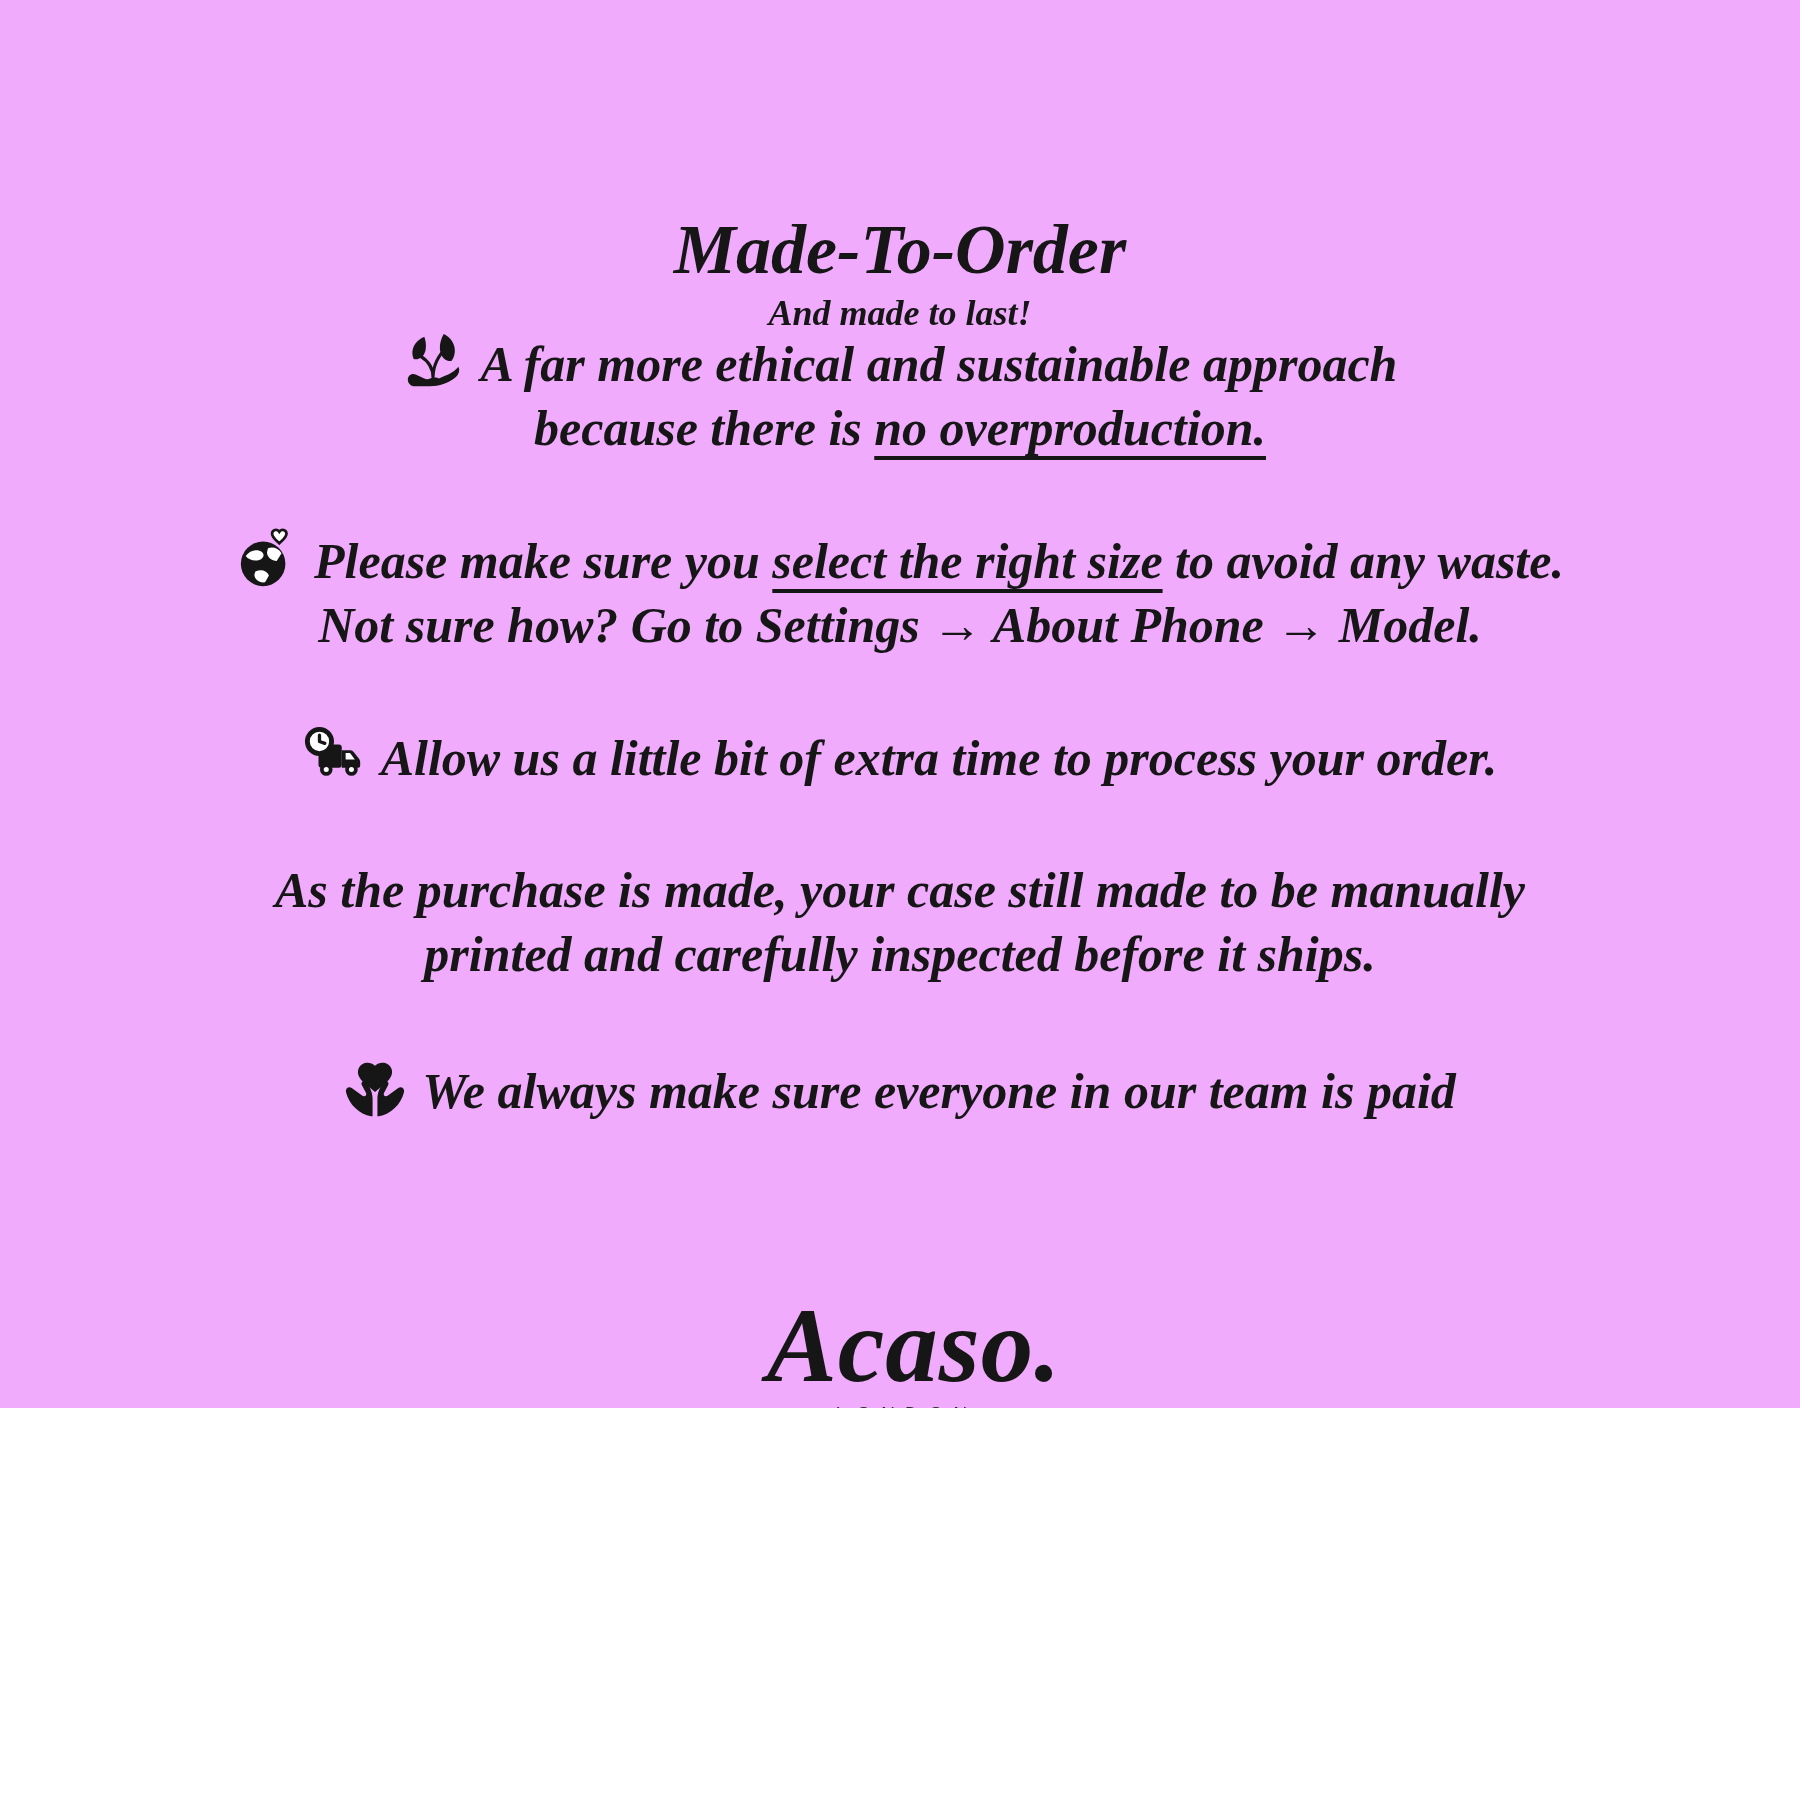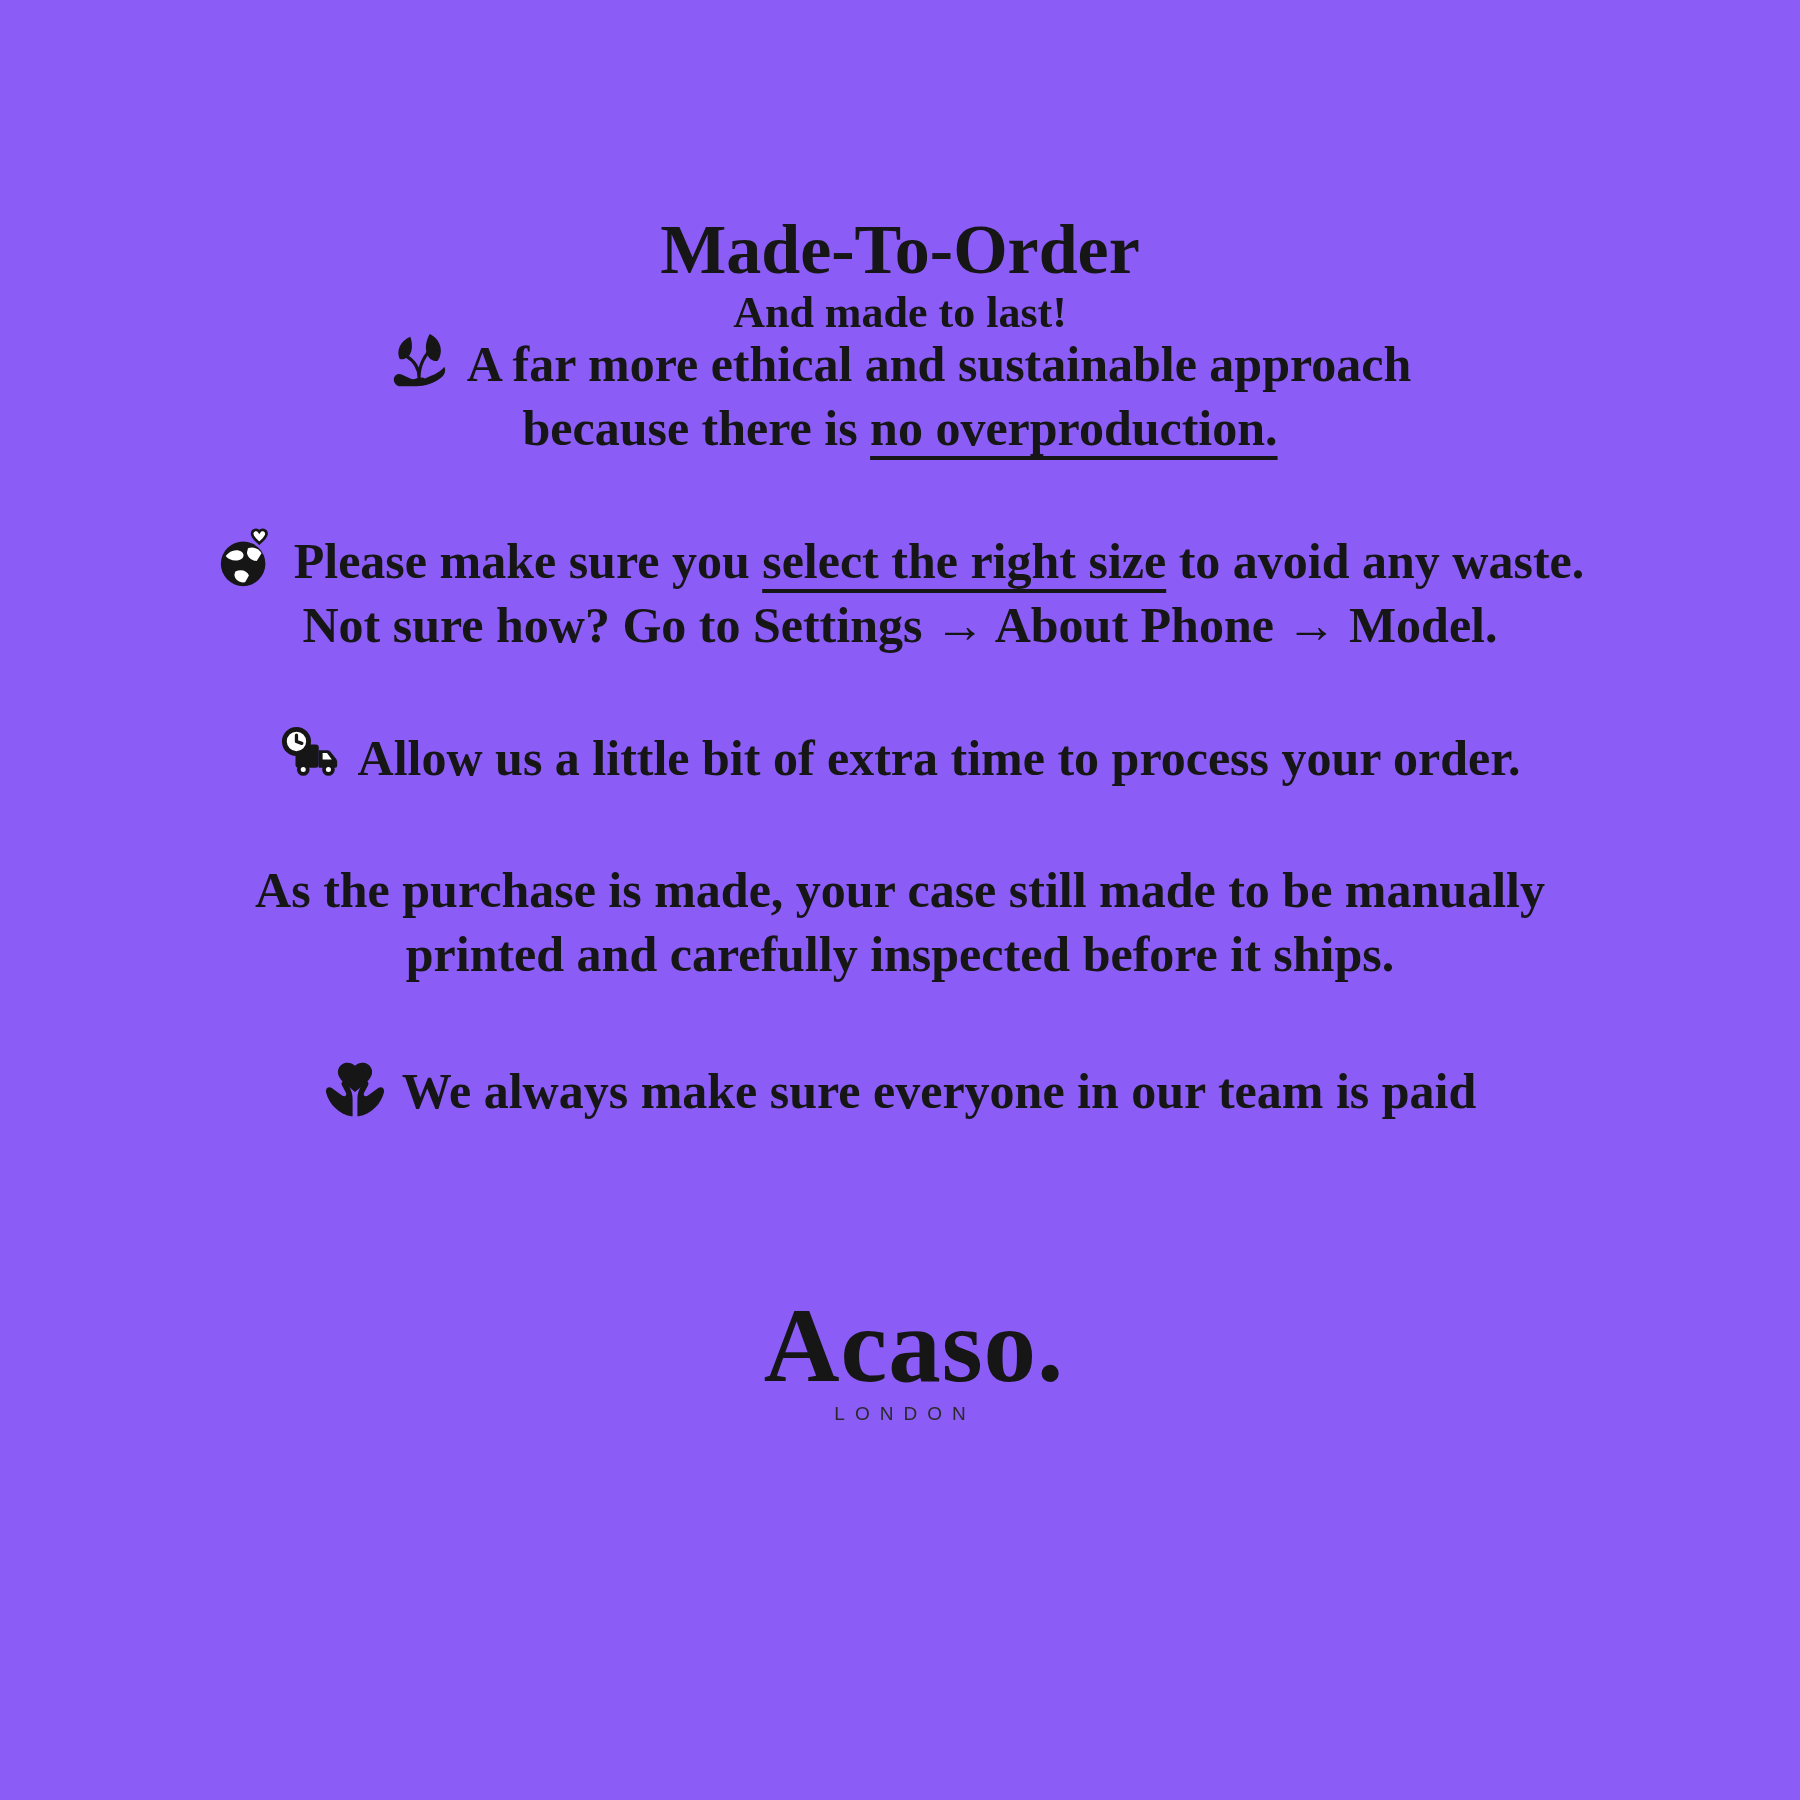--- a/index.html
+++ b/index.html
@@ -1,27 +1,27 @@
 <!DOCTYPE html>
 <html><head>
 <meta charset="utf-8">
 <style>
   html,body{margin:0;padding:0;}
   .canvas{
-    width:1800px;height:1800px;background:#8b5cf6;
+    width:1800px;height:1408px;background:#f0abfc;
     font-family:"Liberation Serif", serif;color:#161616;
-    overflow:hidden;position:relative;
+    overflow:hidden;position:relative;font-style:italic;
   }
   .title{
     margin:215px 0 0 0;text-align:center;
     font-size:70px;font-weight:700;line-height:70px;letter-spacing:0;
   }
   .subtitle{
     margin:10px 0 0 0;text-align:center;
-    font-size:44px;font-weight:700;line-height:36px;
+    font-size:36px;font-weight:700;line-height:36px;
   }
   .para{
     text-align:center;font-size:50px;font-weight:700;line-height:64px;
   }
   .para-1{}
   .para-2,.para-3,.para-4{margin-top:68px;}
   .para-5{margin-top:72px;}
   .line{display:block;}
   .uline{
     text-decoration:underline;

